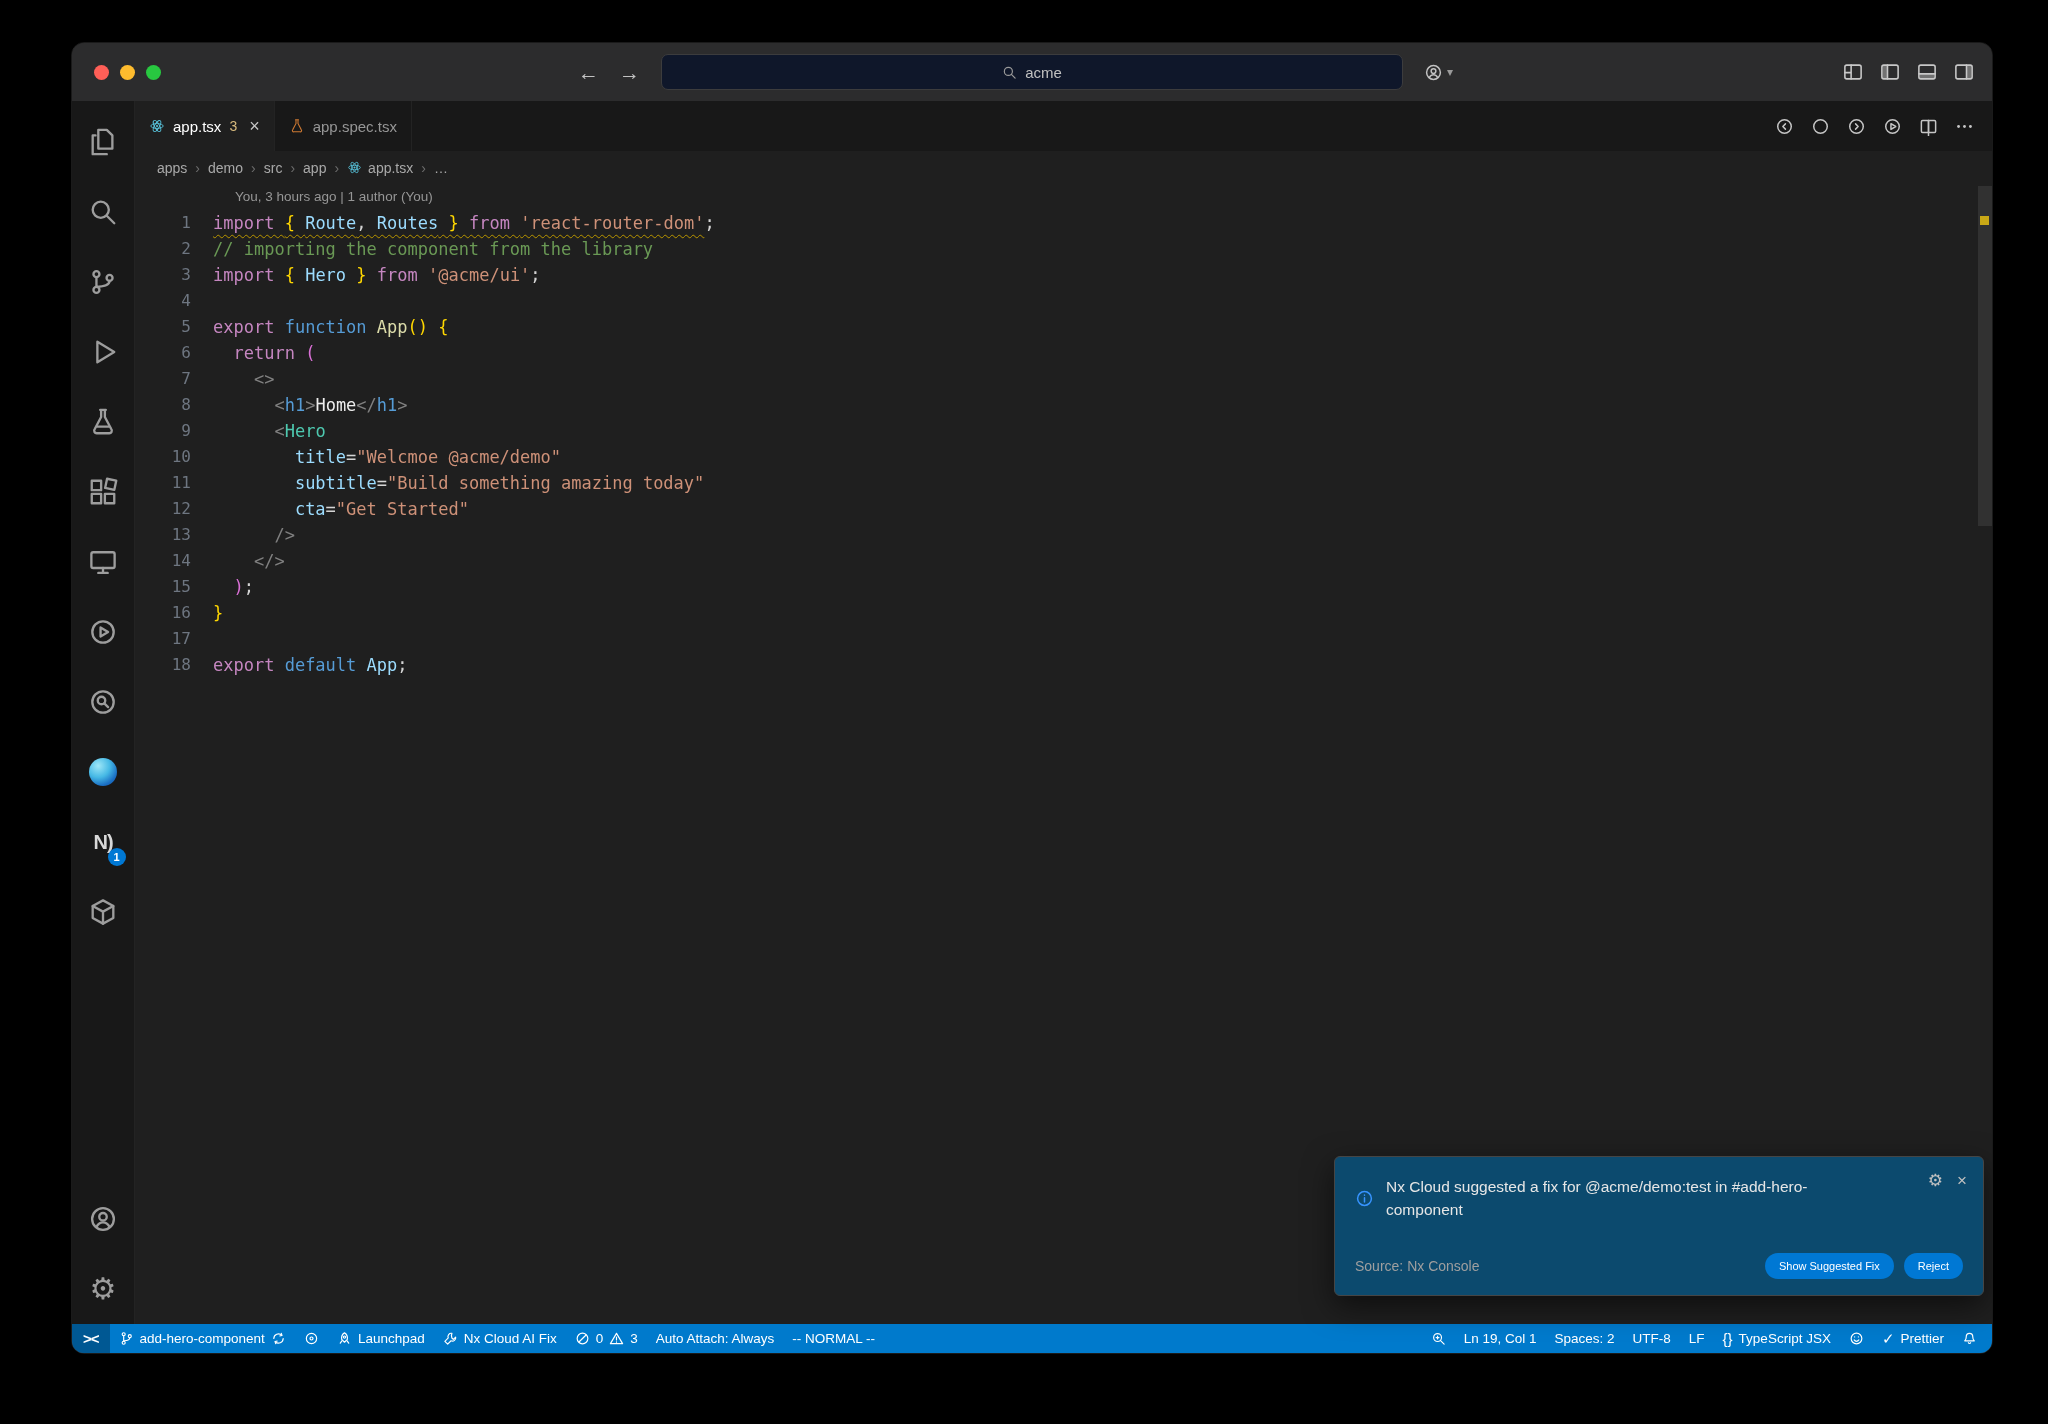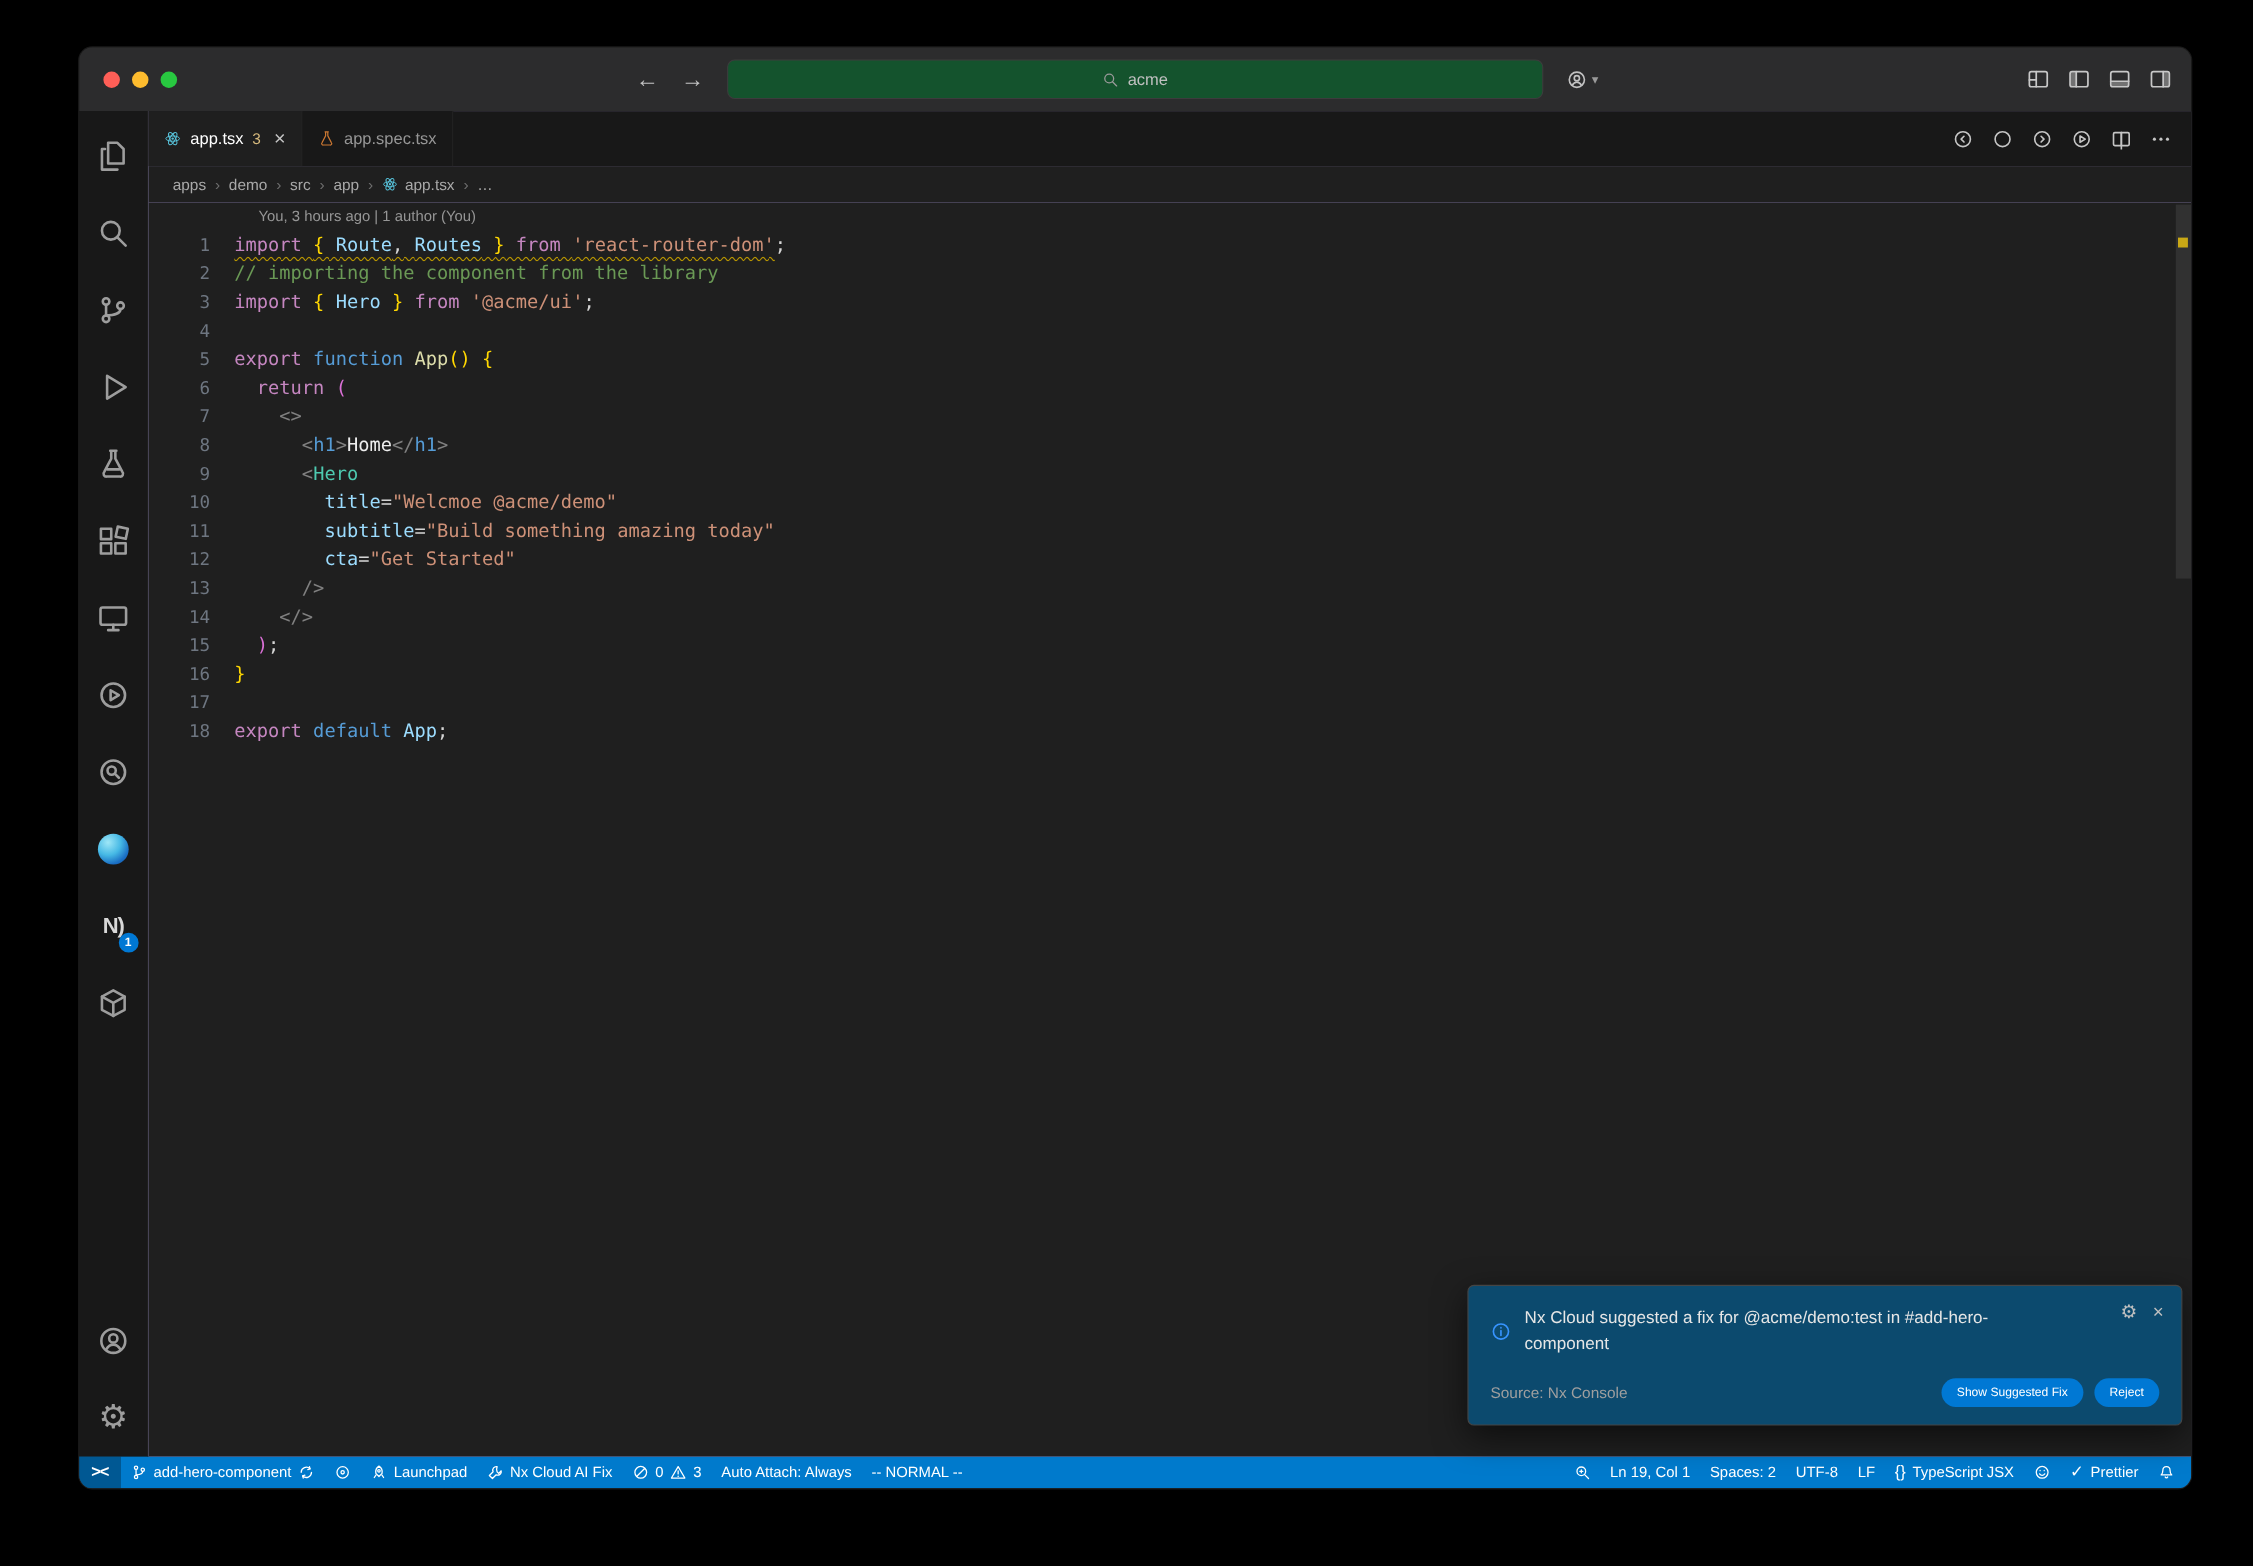--- a/index.html
+++ b/index.html
@@ -12,21 +12,21 @@
 
   
   .titlebar{height:58px;flex:0 0 auto;background:#2c2c2d;position:relative;display:flex;align-items:center;}
   .traffic{position:absolute;left:22px;top:0;height:100%;display:flex;align-items:center;gap:11px;}
   .tl{width:15px;height:15px;border-radius:50%;display:block;}
   .tl.close{background:#ff5f57}.tl.min{background:#febc2e}.tl.zoom{background:#28c840}
   .nav-arrows{position:absolute;right:calc(50% + 392px);top:0;height:100%;display:flex;align-items:center;gap:20px;
     color:#c2c2c2;font-size:21px;}
   .nav-arrows .ic{cursor:default;}
   .command-center{position:absolute;left:50%;top:11px;transform:translateX(-50%);width:742px;height:36px;
-    background:#14532d;border:1px solid #3c3c3d;border-radius:7px;display:flex;align-items:center;justify-content:center;
+    background:#0f172a;border:1px solid #3c3c3d;border-radius:7px;display:flex;align-items:center;justify-content:center;
     gap:8px;color:#c0c0c0;font-size:15px;}
   .command-center .ic{font-size:15px;color:#9a9a9a;}
   .account-area{position:absolute;left:calc(50% + 392px);top:0;height:100%;display:flex;align-items:center;gap:4px;color:#c2c2c2;}
   .account-area .ic{font-size:19px;}
   .account-area .chev{font-size:12px;color:#9a9a9a;}
   .layout-controls{position:absolute;right:18px;top:0;height:100%;display:flex;align-items:center;gap:17px;color:#c8c8c8;}
   .layout-controls .ic{font-size:20px;}
 
   
   .main{flex:1;display:flex;min-height:0;position:relative;}
@@ -83,21 +83,21 @@
   .scroll-thumb{position:absolute;top:2px;right:0;width:14px;height:340px;background:rgba(180,180,180,0.12);}
 
   
   .toast{position:absolute;right:8px;bottom:28px;width:650px;background:#0c4a6e;border:1px solid #454545;
     border-radius:6px;box-shadow:0 10px 30px rgba(0,0,0,.55);padding:18px 20px 16px;z-index:10;}
   .toast-top{display:flex;gap:12px;}
   .toast .ic-info{font-size:19px;color:#3794ff;margin-top:2px;}
   .toast-msg{max-width:450px;font-size:15.5px;line-height:1.5;color:#e6e6e6;}
   .toast-controls{position:absolute;top:15px;right:16px;display:flex;gap:14px;color:#c0c0c0;}
   .toast-controls .ic{font-size:17px;}
-  .toast-bottom{display:flex;align-items:center;margin-top:20px;justify-content:space-between;}
+  .toast-bottom{display:flex;align-items:center;margin-top:32px;justify-content:space-between;}
   .toast-src{font-size:14px;color:#9f9f9f;}
   .toast-actions{margin-left:auto;display:flex;gap:10px;}
   .btn{background:#0078d4;color:#fff;border:none;border-radius:14px;font-size:11px;padding:7px 14px;
     font-family:"Liberation Sans",sans-serif;}
 
   
   .statusbar{height:29px;flex:0 0 auto;background:#007acc;color:#fff;display:flex;align-items:stretch;
     font-size:13.5px;overflow:hidden;}
   .sb-item{display:flex;align-items:center;gap:6px;padding:0 9px;white-space:nowrap;}
   .sb-item .ic{font-size:15px;}

